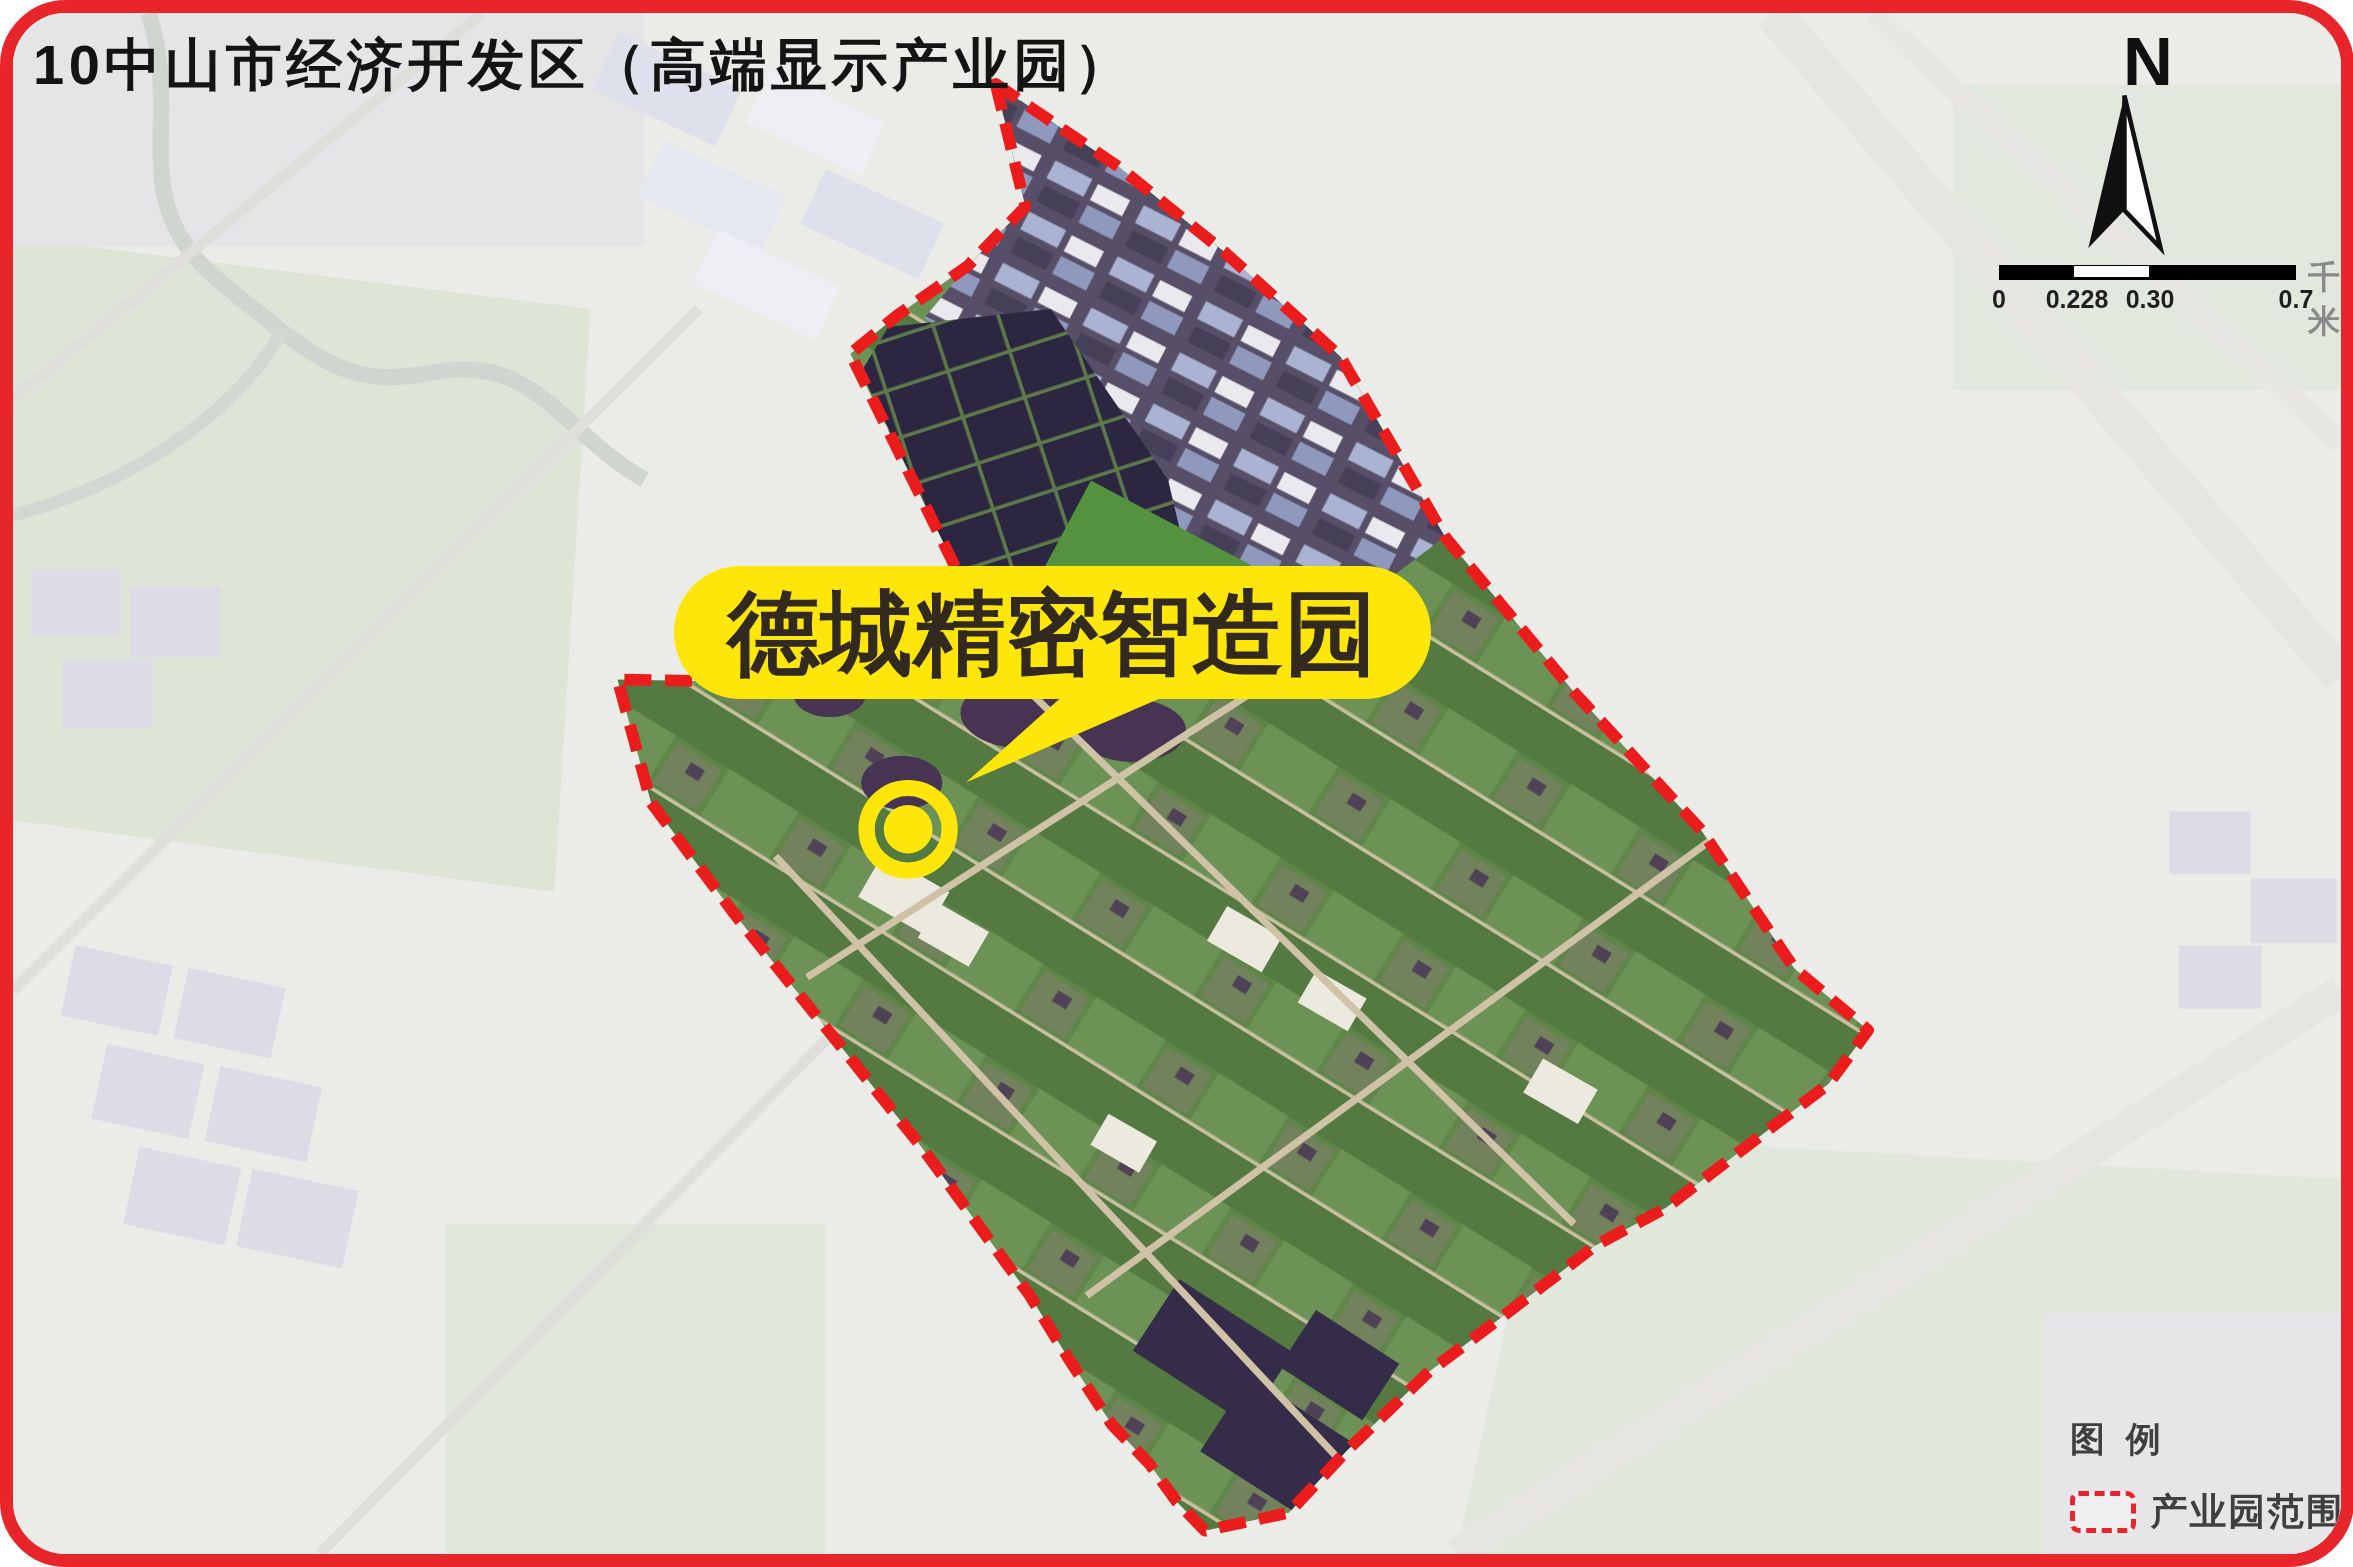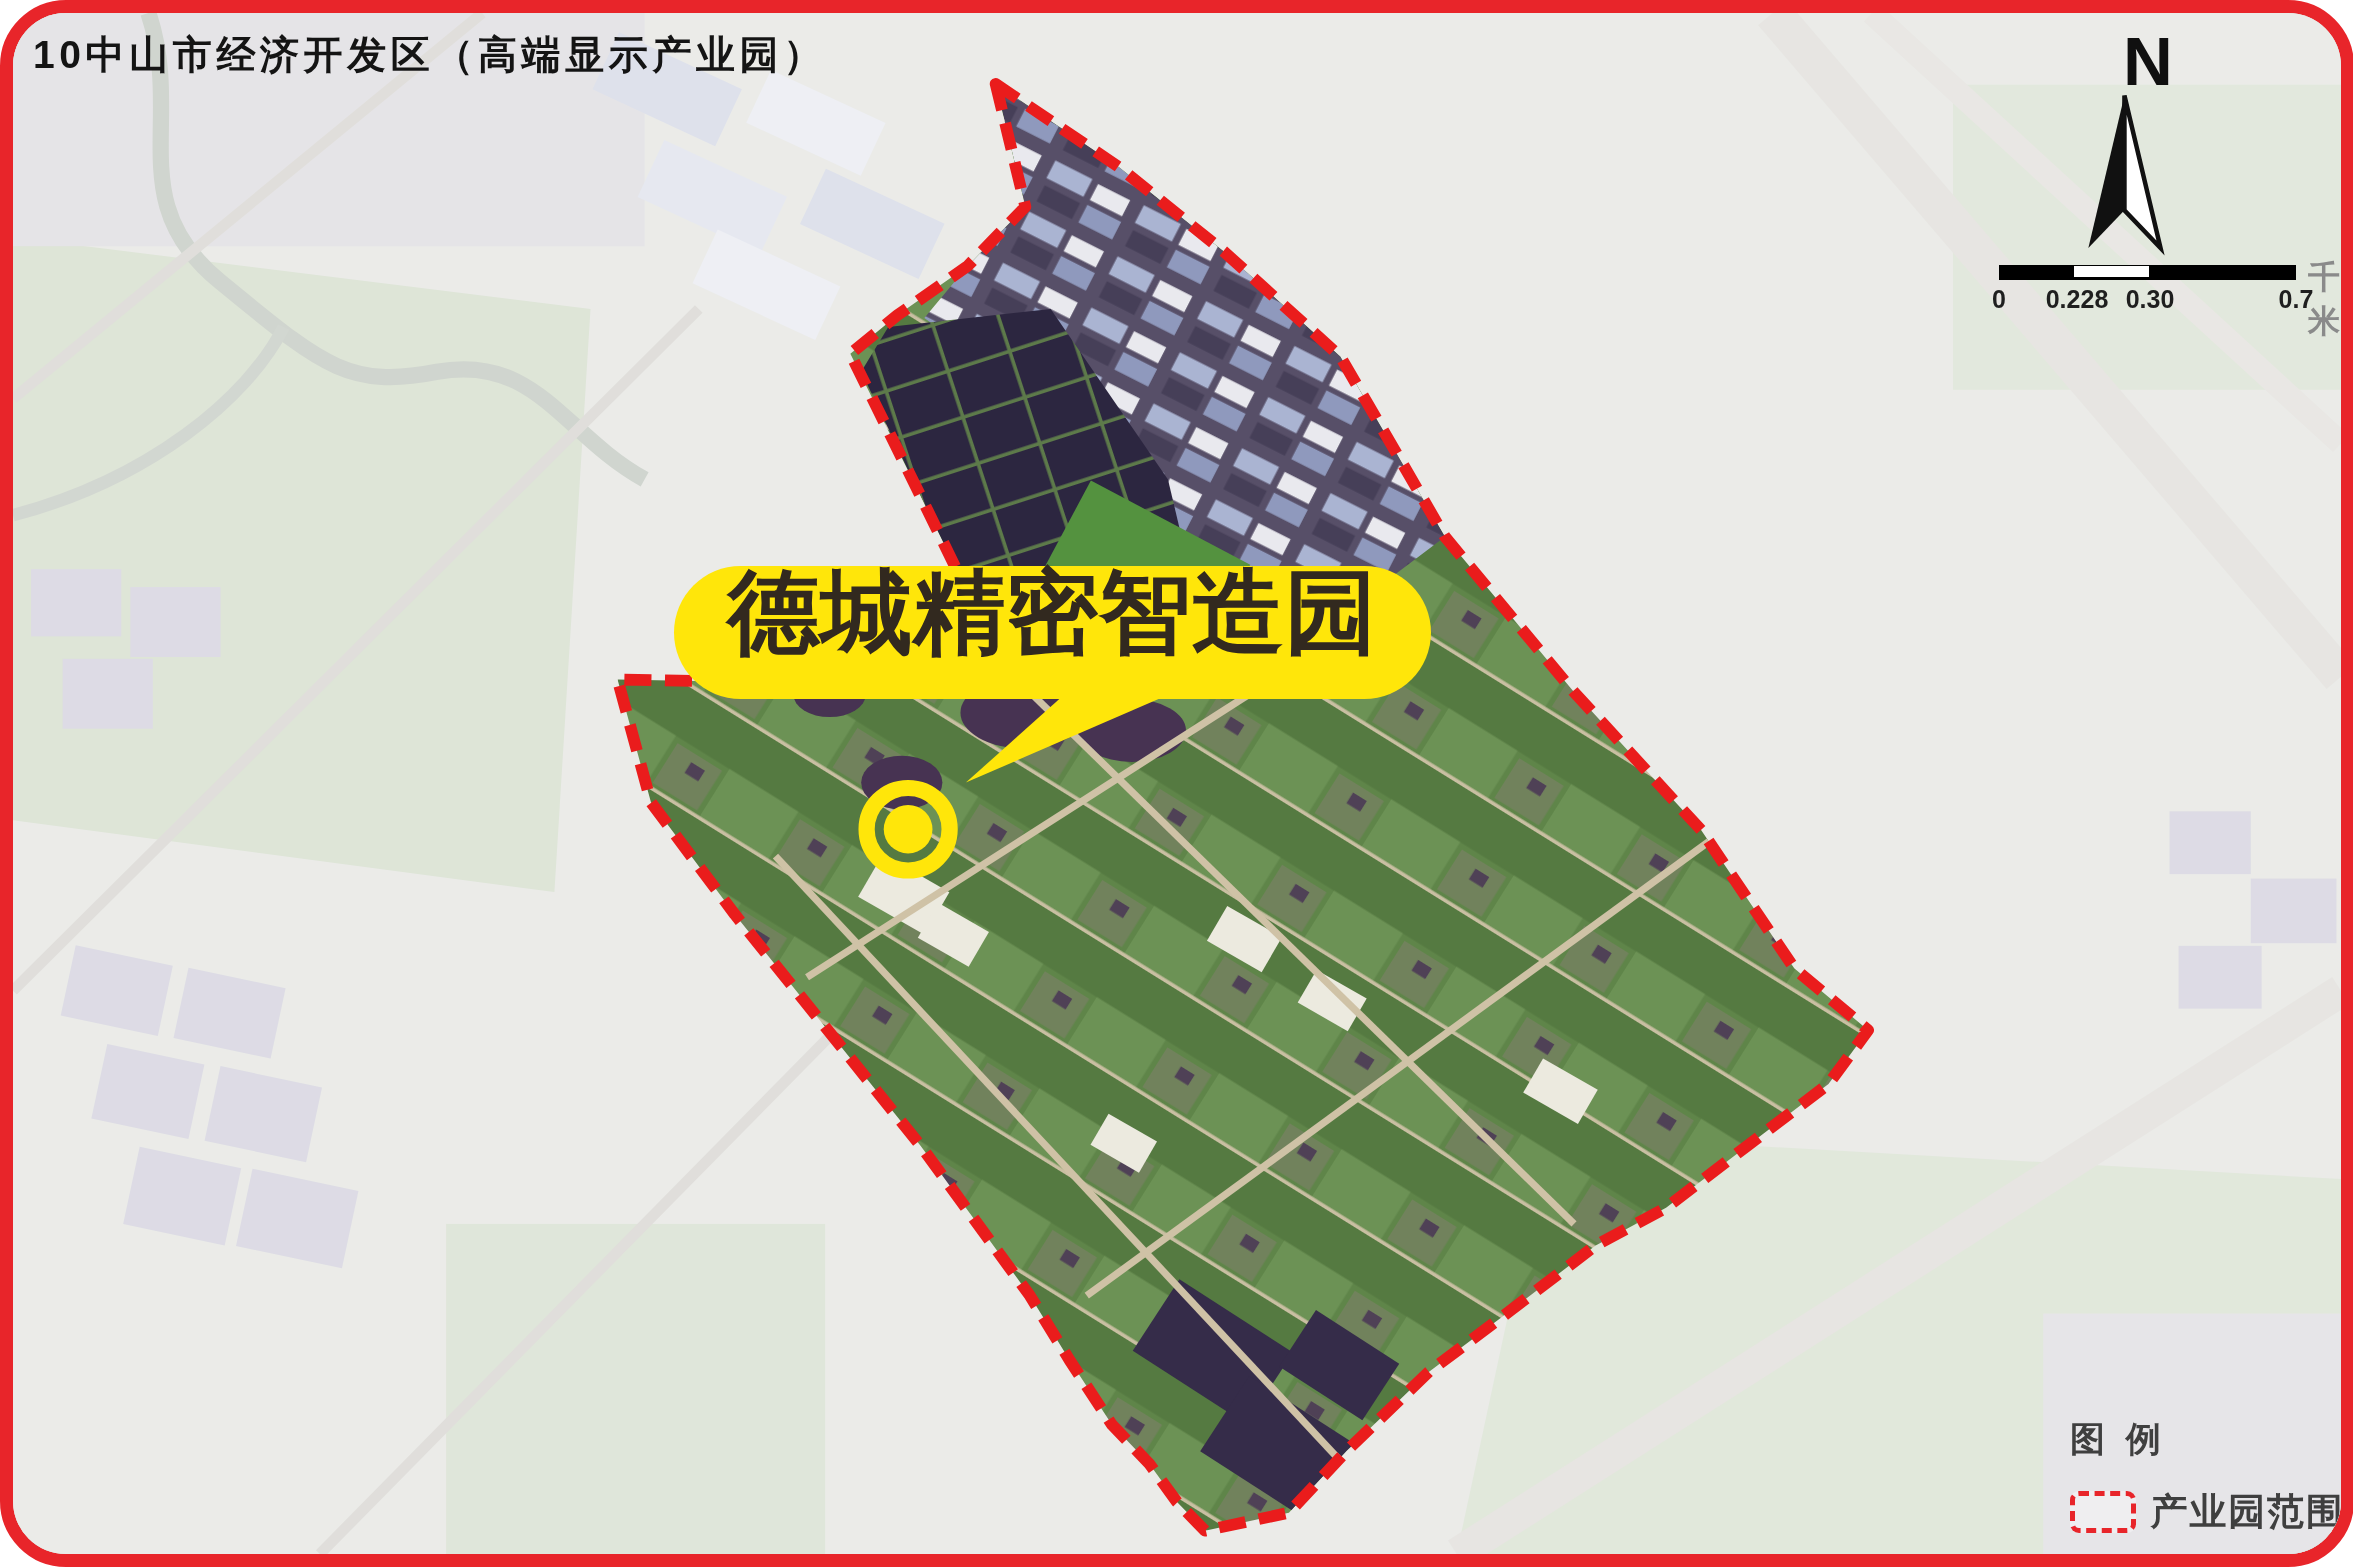--- a/index.html
+++ b/index.html
@@ -5,24 +5,24 @@
   :root{
     --frame-red:#e8252a; --boundary-red:#ea1c1c; --callout-yellow:#ffe60a;
     --callout-text:#32291f; --title-color:#141414; --legend-text:#3f3f3f;
     --scale-text:#1f1f1f; --unit-text:#8a8a8a; --compass-black:#101010;
   }
   *{margin:0;padding:0;box-sizing:border-box;}
   html,body{width:2354px;height:1567px;background:#fff;font-family:"Liberation Sans","DejaVu Sans",sans-serif;}
   .stage{position:absolute;left:0;top:0;width:2354px;height:1567px;}
   .frame{position:absolute;inset:0;border:13.7px solid var(--frame-red);border-radius:66px;overflow:hidden;background:#dcddd8;}
   .mapsvg{position:absolute;inset:0;width:100%;height:100%;}
-  .page-title{position:absolute;left:20px;top:14.6px;font-size:39px;font-weight:700;letter-spacing:4.6px;color:var(--title-color);white-space:nowrap;}
+  .page-title{position:absolute;left:20px;top:14.6px;font-size:56px;font-weight:700;letter-spacing:4.6px;color:var(--title-color);white-space:nowrap;}
   
   .callout{position:absolute;left:661px;top:553px;width:757px;height:133px;border-radius:67px;
-    background:var(--callout-yellow);display:flex;align-items:flex-start;justify-content:center;}
+    background:var(--callout-yellow);display:flex;align-items:center;justify-content:center;}
   .callout-label{font-size:92px;font-weight:900;color:var(--callout-text);letter-spacing:0.9px;white-space:nowrap;line-height:1;}
   
   .north-label{position:absolute;left:2135px;top:9px;transform:translateX(-50%);font-size:69px;font-weight:600;color:var(--compass-black);}
   
   .scalebar{position:absolute;left:1986px;top:252px;width:297px;height:14.6px;background:#000;border:1.8px solid #000;}
   .scalebar .seg-white{position:absolute;left:74px;top:0;width:75px;height:11px;background:#fff;}
   .scale-ticks{position:absolute;left:1986px;top:272px;width:297px;height:31px;}
   .scale-ticks span{position:absolute;top:0;transform:translateX(-50%);font-size:25px;font-weight:700;color:var(--scale-text);}
   .scale-unit{position:absolute;left:2295px;top:243px;font-size:32px;font-weight:700;color:var(--unit-text);letter-spacing:2.7px;}
   

